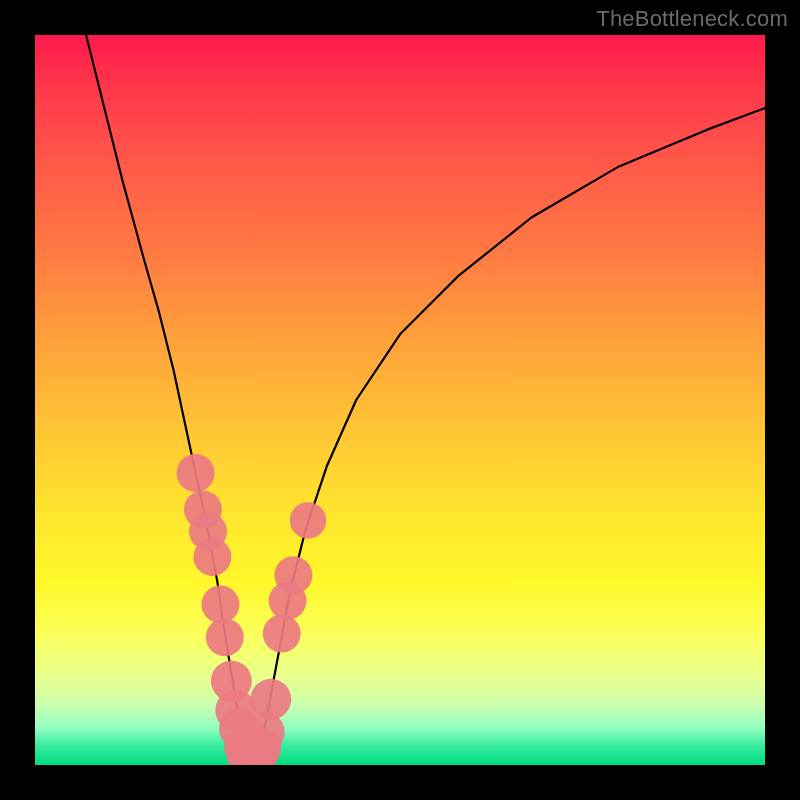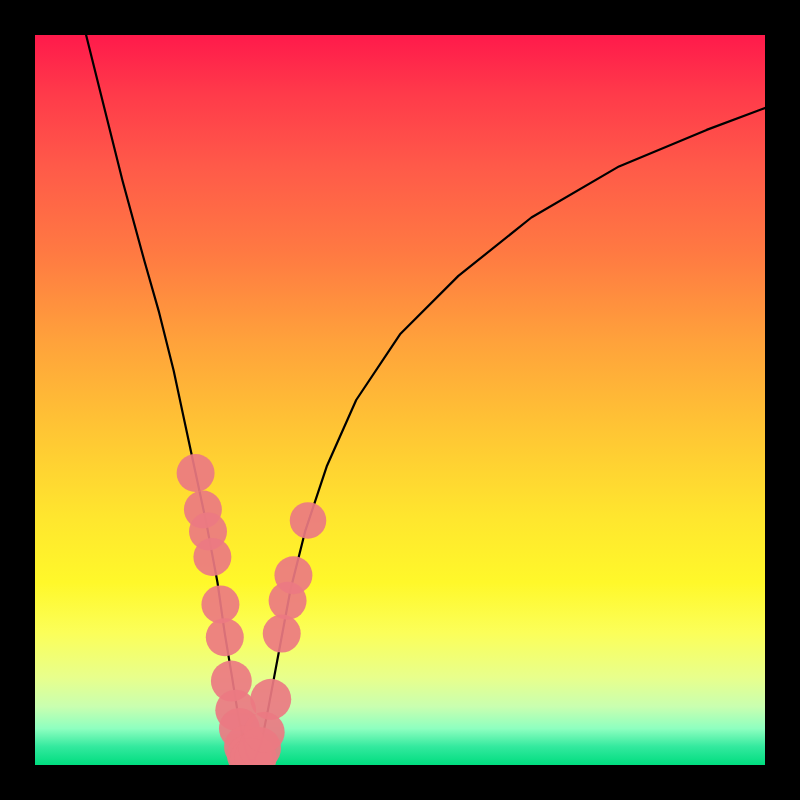--- a/index.html
+++ b/index.html
@@ -82,13 +82,14 @@
           <circle cx="224.84" cy="713.21" r="21.17" fill="#eb7a82" fill-opacity="0.92"></circle>
           <circle cx="229.22" cy="697.15" r="20.44" fill="#eb7a82" fill-opacity="0.92"></circle>
           <circle cx="235.79" cy="664.30" r="20.44" fill="#eb7a82" fill-opacity="0.92"></circle>
           <circle cx="246.74" cy="598.60" r="18.98" fill="#eb7a82" fill-opacity="0.92"></circle>
           <circle cx="252.58" cy="565.75" r="18.98" fill="#eb7a82" fill-opacity="0.92"></circle>
           <circle cx="258.42" cy="540.20" r="18.98" fill="#eb7a82" fill-opacity="0.92"></circle>
           <circle cx="273.02" cy="485.45" r="18.25" fill="#eb7a82" fill-opacity="0.92"></circle>
         </g>
     </svg>
   </div>
+  <div class="watermark">TheBottleneck.com</div>
 </div>
 
 </body></html>

